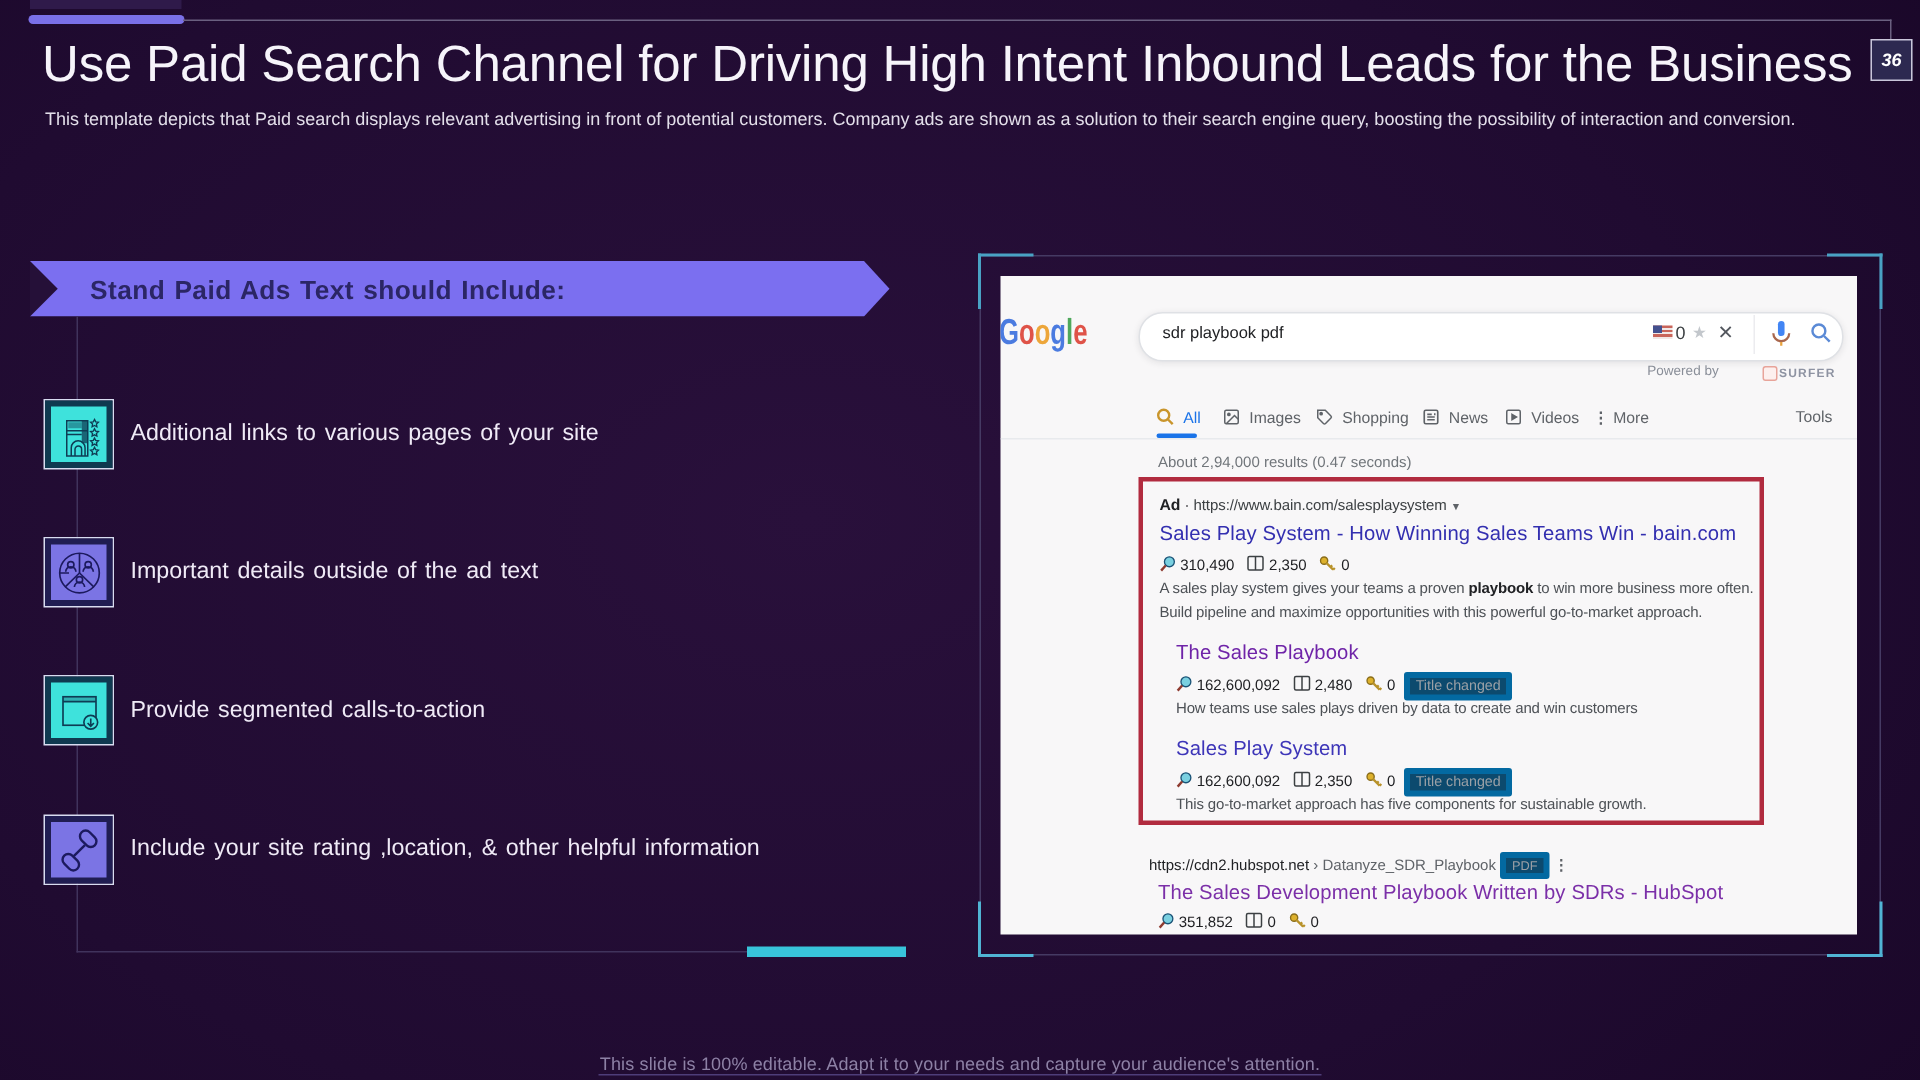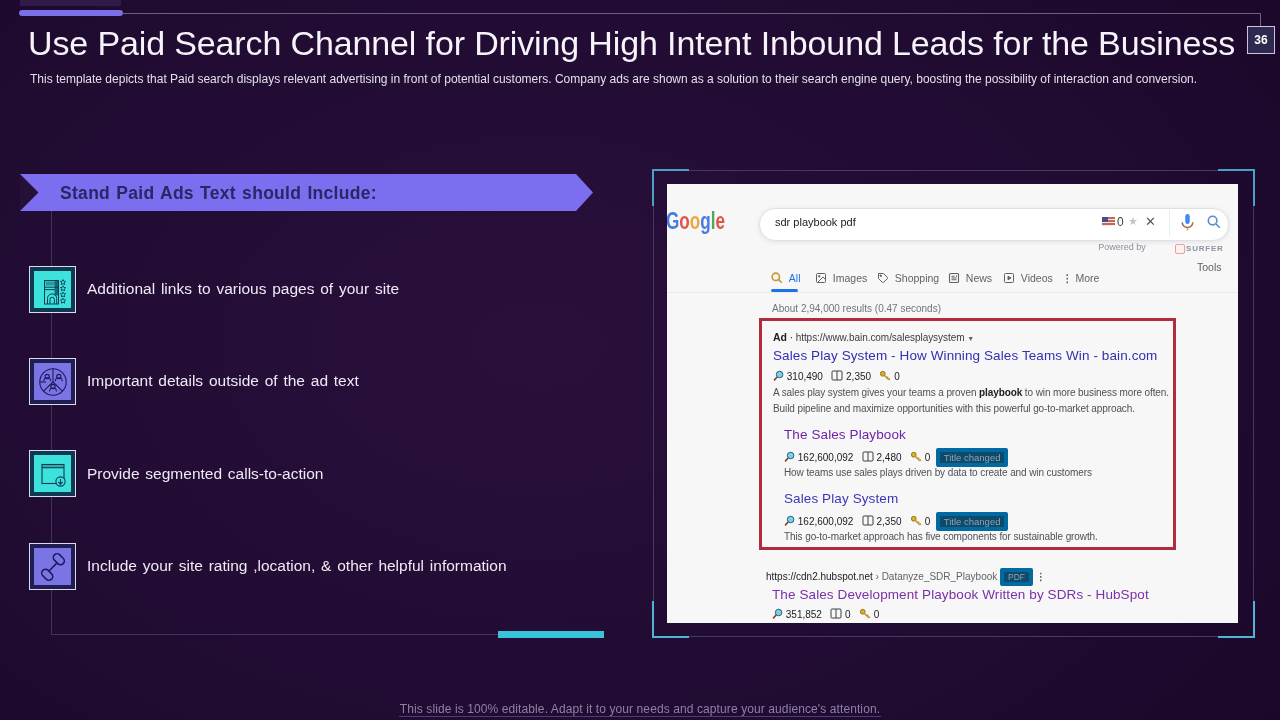--- a/index.html
+++ b/index.html
@@ -6,21 +6,21 @@
   body{width:1280px;height:720px;overflow:hidden;font-family:"Liberation Sans",sans-serif;}
   .slide{position:absolute;left:0;top:0;width:1280px;height:720px;
     background:radial-gradient(1050px 700px at 42% 48%, #29103b 0%, #200b31 60%, #180626 100%);}
   .abs{position:absolute;}
   
   .toprect{left:20px;top:0;width:101px;height:6px;background:#2f1a4a;}
   .topthick{left:19px;top:10px;width:104px;height:6px;border-radius:3px;background:#7a70e8;}
   .topline{left:122px;top:13px;width:1139px;height:1px;background:#6a6080;}
   .topdrop{left:1260px;top:13px;width:1px;height:14px;background:#6a6080;}
   .pagebox{left:1247px;top:26px;width:26px;height:26px;background:#2d2950;border:1px solid #c9c6da;
-    color:#fff;font-size:12px;font-weight:bold;text-align:center;line-height:26px;}
+    color:#fff;font-size:12px;font-weight:bold;text-align:center;line-height:26px;font-style:italic;}
   .title{left:28px;top:24px;width:1245px;color:#f6f4fa;font-size:34px;letter-spacing:-0.13px;white-space:nowrap;}
   .subtitle{left:30px;top:72px;width:1220px;color:#e3dfea;font-size:12px;letter-spacing:0px;white-space:nowrap;}
   
   .bannerwrap{left:20px;top:174px;width:574px;height:37px;}
   .bannertext{left:60px;top:183px;color:#2b2665;font-size:17.5px;font-weight:bold;letter-spacing:0.3px;word-spacing:1px;}
   
   .vline{left:51px;top:211px;width:1px;height:424px;background:#40335c;}
   .hline{left:51px;top:634px;width:553px;height:1px;background:#40335c;}
   .cyanbar{left:498px;top:631px;width:106px;height:7px;background:#38c4da;}
   
@@ -205,21 +205,21 @@
       &nbsp;News
     </div>
     <div class="abs tabrow" style="left:336px;top:88px;">
       <svg width="12" height="12" viewBox="0 0 24 24" fill="none" stroke="#5f6368" stroke-width="2" style="vertical-align:-2px">
           <rect x="3" y="3" width="18" height="18" rx="2"></rect>
           <path d="M10 8.5l6 3.5-6 3.5z" fill="#5f6368"></path>
         </svg>
       &nbsp;Videos
     </div>
     <div class="abs tabrow" style="left:395px;top:88px;"><span style="font-weight:bold">⋮</span>&nbsp;More</div>
-    <div class="abs tabrow" style="left:530px;top:77px;">Tools</div>
+    <div class="abs tabrow" style="left:530px;top:88px;">Tools</div>
     <div class="abs tabu"></div>
     <div class="abs tabdiv"></div>
     <div class="abs results">About 2,94,000 results (0.47 seconds)</div>
 
     <div class="abs redbox"></div>
     <div class="abs" style="left:106px;top:147px;font-size:10px;letter-spacing:-0.05px;color:#202124;white-space:nowrap;"><b style="font-size:10.5px">Ad</b> · <span style="color:#3c4043">https://www.bain.com/salesplaysystem</span> <span style="font-size:7px;color:#5f6368">▼</span></div>
     <div class="abs gtitle" style="left:106px;top:164px;color:#332fb0;">Sales Play System - How Winning Sales Teams Win - bain.com</div>
     <div class="abs gmet" style="left:106px;top:186px;text-align:right;">
       <svg width="11" height="12" viewBox="0 0 15 16" style="vertical-align:-2px">
           <circle cx="9" cy="6" r="4.5" fill="#7ad0e0" stroke="#1a5276" stroke-width="1.2"></circle>

